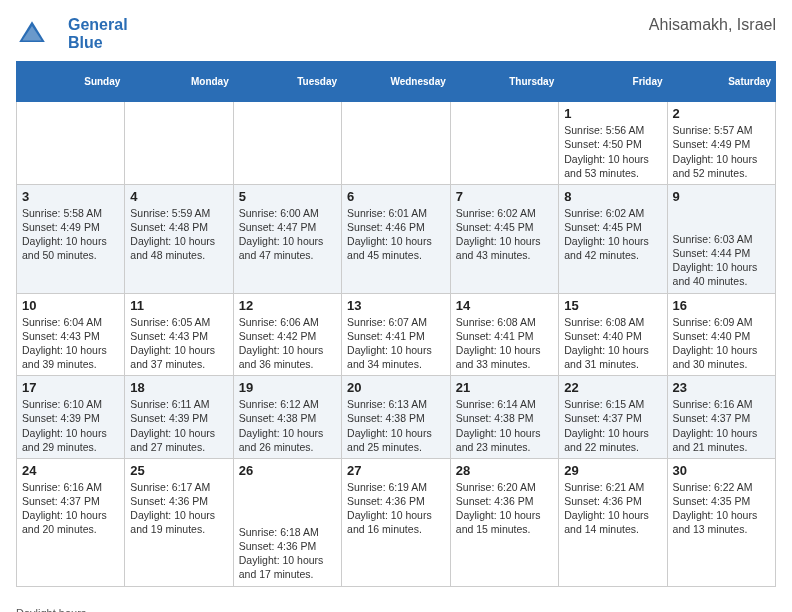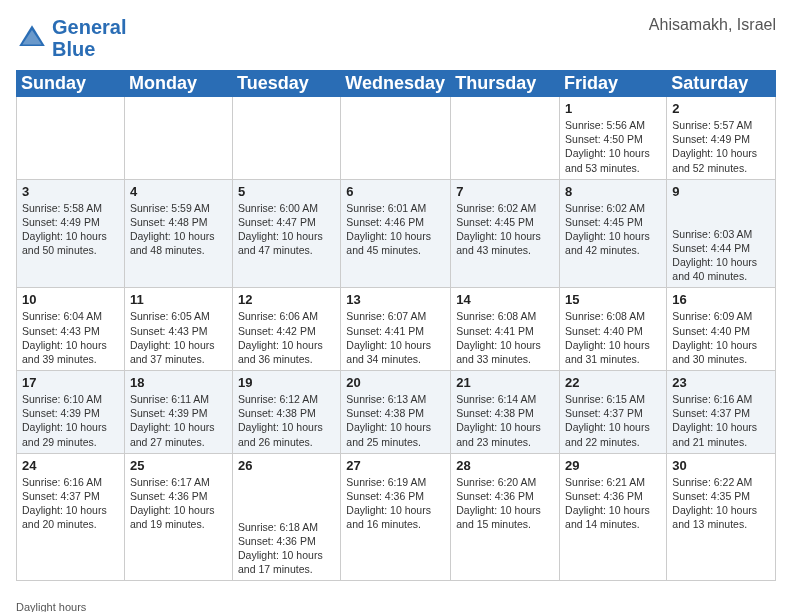--- a/index.html
+++ b/index.html
@@ -14,24 +14,25 @@
       display: flex;
       justify-content: space-between;
       align-items: flex-start;
       margin-bottom: 10px;
     }
     .logo {
       display: flex;
       align-items: center;
     }
     .logo-text {
-      font-size: 20px;
+      font-size: 16px;
       font-weight: bold;
       color: #333;
       line-height: 1.1;
+      margin-left: 16px;
     }
     .logo-text span {
       color: #2a6db5;
     }
     .logo-icon {
       width: 32px;
       height: 32px;
       margin-right: 4px;
     }
     .title-block {
@@ -47,23 +48,23 @@
       color: #555;
     }
     .calendar-table {
       width: 100%;
       border-collapse: collapse;
       font-size: 11px;
     }
     .calendar-table th {
       background: #2a6db5;
       color: #fff;
-      padding: 2px 4px;
-      text-align: left;
-      font-size: 18px;
+      padding: 14px 4px;
+      text-align: right;
+      font-size: 10px;
       font-weight: bold;
       border: 1px solid #2a6db5;
     }
     .calendar-table td {
       border: 1px solid #ccc;
       vertical-align: top;
       padding: 4px 5px;
       width: 110px;
       min-height: 80px;
       background: #fff;

